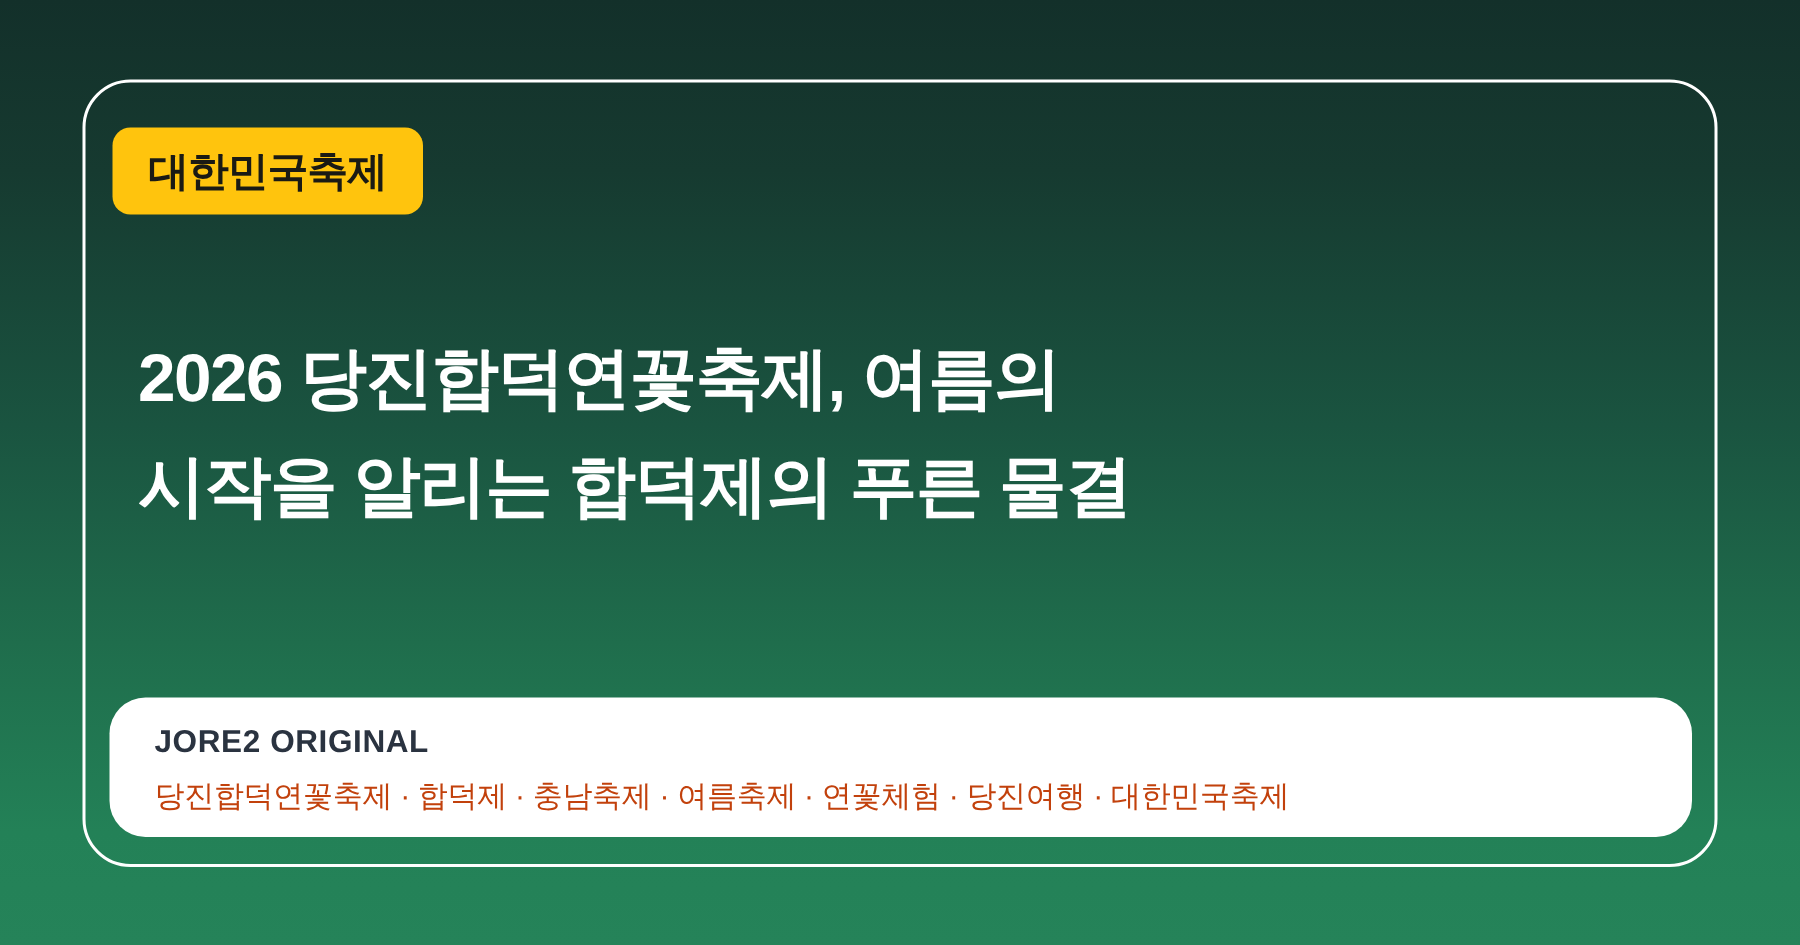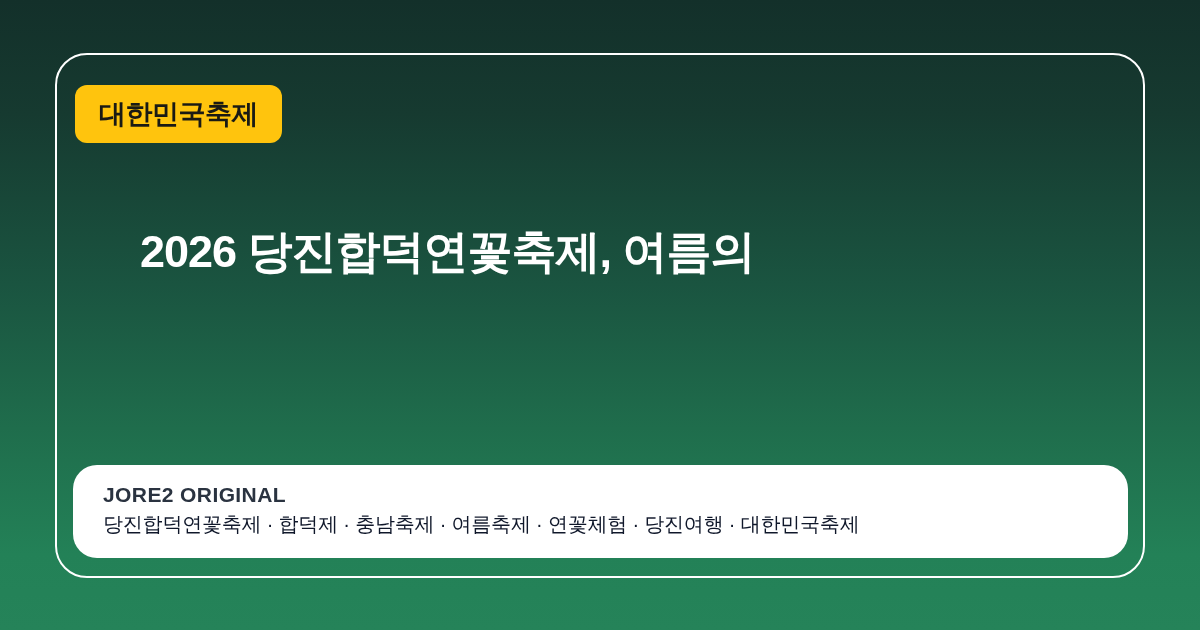--- a/index.html
+++ b/index.html
@@ -71,21 +71,20 @@
     width: 980px;
     color: #ffffff;
     font-size: 45px;
     font-weight: 700;
     line-height: 72px;
     letter-spacing: -1px;
     white-space: nowrap;
   }
   .headline .line {
     display: block;
-    margin-left: 48px;
   }
 
   
   .footer-card {
     position: absolute;
     left: 73px;
     top: 465px;
     width: 1055px;
     height: 93px;
     box-sizing: border-box;
@@ -95,42 +94,43 @@
   }
   .brand {
     color: #2a3340;
     font-size: 21px;
     font-weight: 600;
     letter-spacing: 0.4px;
     line-height: 1.1;
     white-space: nowrap;
   }
   .tags {
-    margin-top: 6px;
-    color: #0f172a;
+    margin-top: 13px;
+    color: #c2410c;
     font-size: 20px;
     font-weight: 400;
     letter-spacing: -0.2px;
     line-height: 1.25;
     white-space: nowrap;
   }
 </style>
 </head>
 <body>
 
 <div class="poster">
 
   <div class="frame"></div>
 
   <div class="badge">
     <span>대한민국축제</span>
   </div>
 
   <h1 class="headline">
     <span class="line">2026 당진합덕연꽃축제, 여름의</span>
+    <span class="line">시작을 알리는 합덕제의 푸른 물결</span>
   </h1>
 
   <div class="footer-card">
     <div class="brand">JORE2 ORIGINAL</div>
     <div class="tags">당진합덕연꽃축제 · 합덕제 · 충남축제 · 여름축제 · 연꽃체험 · 당진여행 · 대한민국축제</div>
   </div>
 
 </div>
 
 </body></html>

